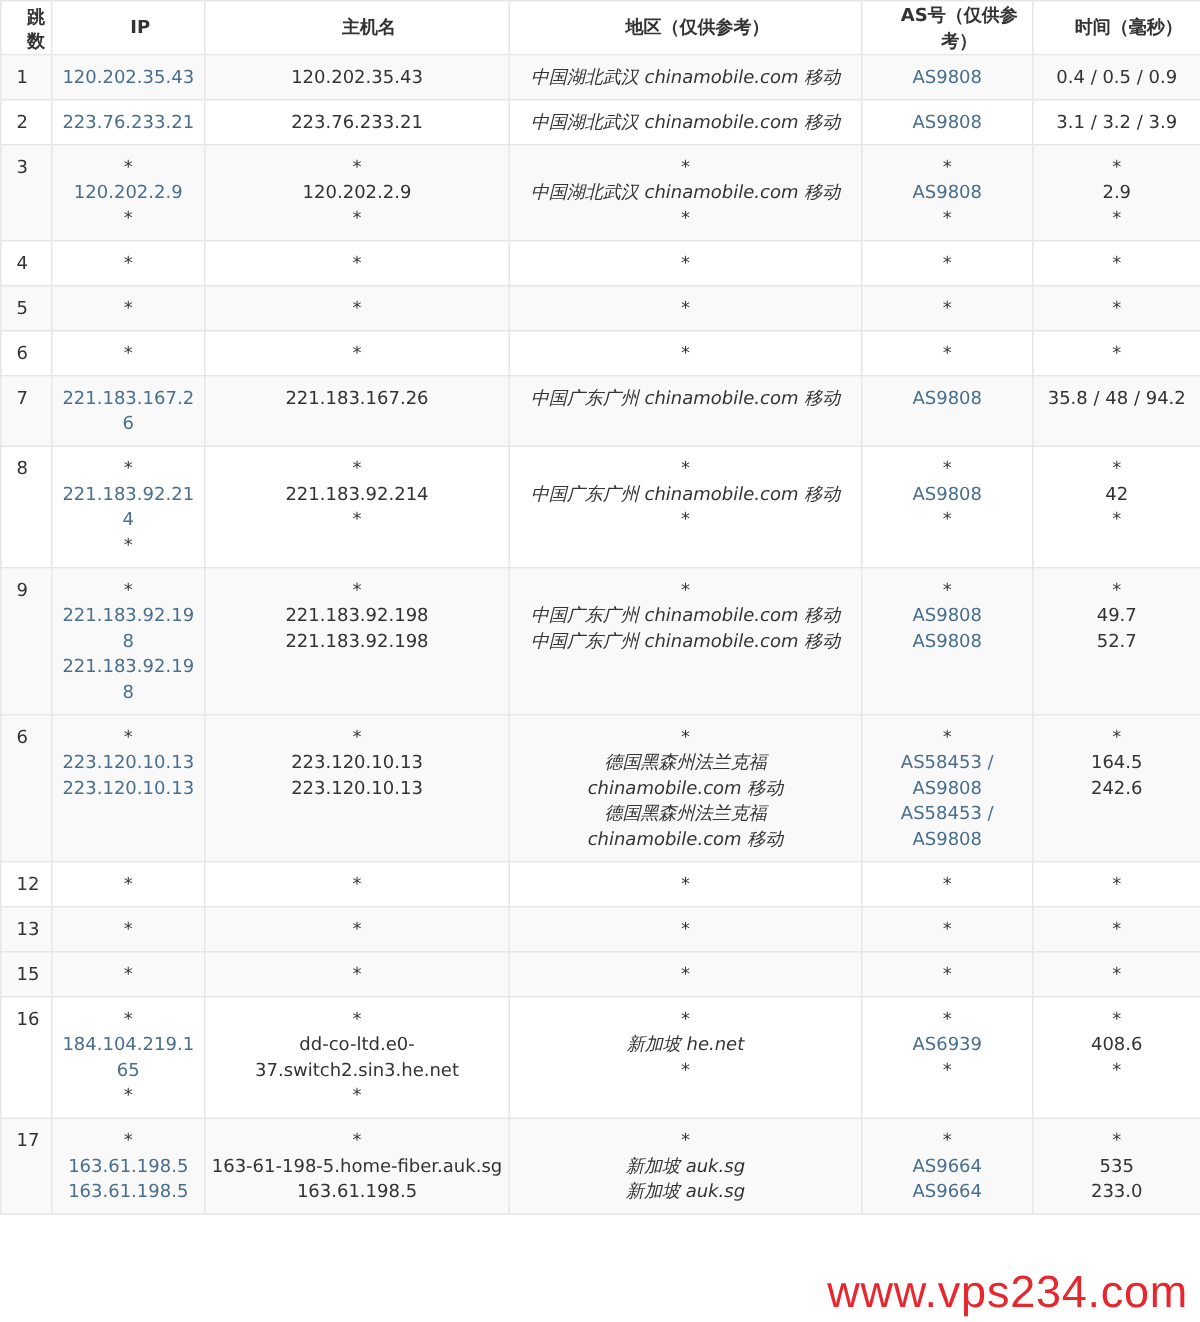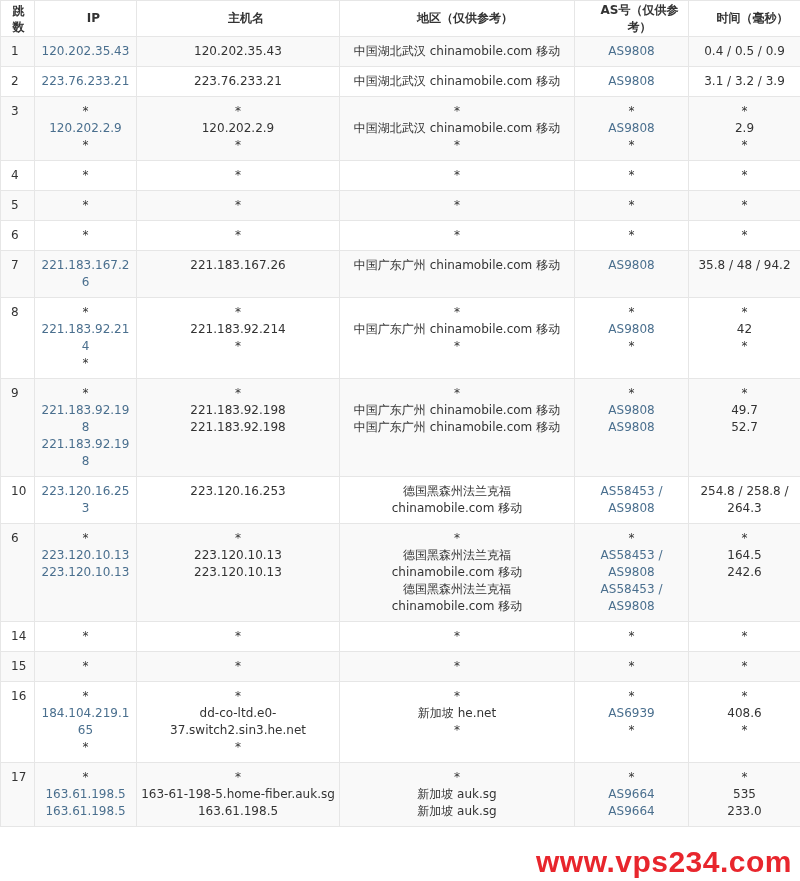--- a/index.html
+++ b/index.html
@@ -1,30 +1,30 @@
 <!DOCTYPE html>
 <html><head>
 <meta charset="utf-8">
 <style>
   html, body { margin: 0; padding: 0; background: #ffffff; }
   body { width: 800px; height: 881px; overflow: hidden; position: relative;
          font-family: "DejaVu Sans", "Liberation Sans", sans-serif; font-size: 12px; color: #333; }
   table { border-collapse: collapse; width: 800px; table-layout: fixed; }
   th, td { border: 1px solid #e6e6e6; text-align: center; vertical-align: top; padding: 0 4px; line-height: 17px; }
   th { font-weight: bold; color: #333; vertical-align: middle; height: 35px; background: #fff; padding-left: 20px; }
-  th.hop { text-align: center; padding-left: 6px; line-height: 16px; }
+  th.hop { text-align: right; padding-left: 6px; line-height: 16px; }
   td.hop { text-align: left; padding-left: 10px; padding-top: 6px; }
   td { padding-top: 6px; padding-bottom: 6px; }
   tr.odd td { background: #f9f9f9; }
   tr.even td { background: #ffffff; }
   .link { color: #4a6f8e; }
   .ln { display: block; white-space: normal; word-break: break-word; }
-  td.region { padding-left: 10px; padding-right: 10px; }
+  td.region { padding-left: 10px; padding-right: 10px; font-style: italic; }
   .watermark { position: absolute; right: 8px; bottom: 2px; color: #e8262d;
-               font-family: "Liberation Sans", sans-serif; font-size: 30px; letter-spacing: 0.5px; font-weight: bold; }
+               font-family: "Liberation Sans", sans-serif; font-size: 30px; letter-spacing: 0.5px; }
 </style>
 </head>
 <body>
 
 <table>
   <colgroup>
     <col style="width:34px">
       <col style="width:102px">
       <col style="width:203px">
       <col style="width:235px">
@@ -227,38 +227,20 @@
           <span class="ln">*</span>
           <span class="ln link">AS9808</span>
           <span class="ln link">AS9808</span>
         </td>
         <td>
           <span class="ln">*</span>
           <span class="ln">49.7</span>
           <span class="ln">52.7</span>
         </td>
       </tr>
-      <tr class="even">
-        <td class="hop">10</td>
-        <td>
-          <span class="ln link">223.120.16.253</span>
-        </td>
-        <td>
-          <span class="ln">223.120.16.253</span>
-        </td>
-        <td class="region">
-          <span class="ln">德国黑森州法兰克福 chinamobile.com 移动</span>
-        </td>
-        <td>
-          <span class="ln link">AS58453 / AS9808</span>
-        </td>
-        <td>
-          <span class="ln">254.8 / 258.8 / 264.3</span>
-        </td>
-      </tr>
       <tr class="odd">
         <td class="hop">6</td>
         <td>
           <span class="ln">*</span>
           <span class="ln link">223.120.10.13</span>
           <span class="ln link">223.120.10.13</span>
         </td>
         <td>
           <span class="ln">*</span>
           <span class="ln">223.120.10.13</span>
@@ -274,21 +256,39 @@
           <span class="ln link">AS58453 / AS9808</span>
           <span class="ln link">AS58453 / AS9808</span>
         </td>
         <td>
           <span class="ln">*</span>
           <span class="ln">164.5</span>
           <span class="ln">242.6</span>
         </td>
       </tr>
       <tr class="even">
-        <td class="hop">14</td>
+        <td class="hop">12</td>
+        <td>
+          <span class="ln">*</span>
+        </td>
+        <td>
+          <span class="ln">*</span>
+        </td>
+        <td class="region">
+          <span class="ln">*</span>
+        </td>
+        <td>
+          <span class="ln">*</span>
+        </td>
+        <td>
+          <span class="ln">*</span>
+        </td>
+      </tr>
+      <tr class="odd">
+        <td class="hop">13</td>
         <td>
           <span class="ln">*</span>
         </td>
         <td>
           <span class="ln">*</span>
         </td>
         <td class="region">
           <span class="ln">*</span>
         </td>
         <td>

